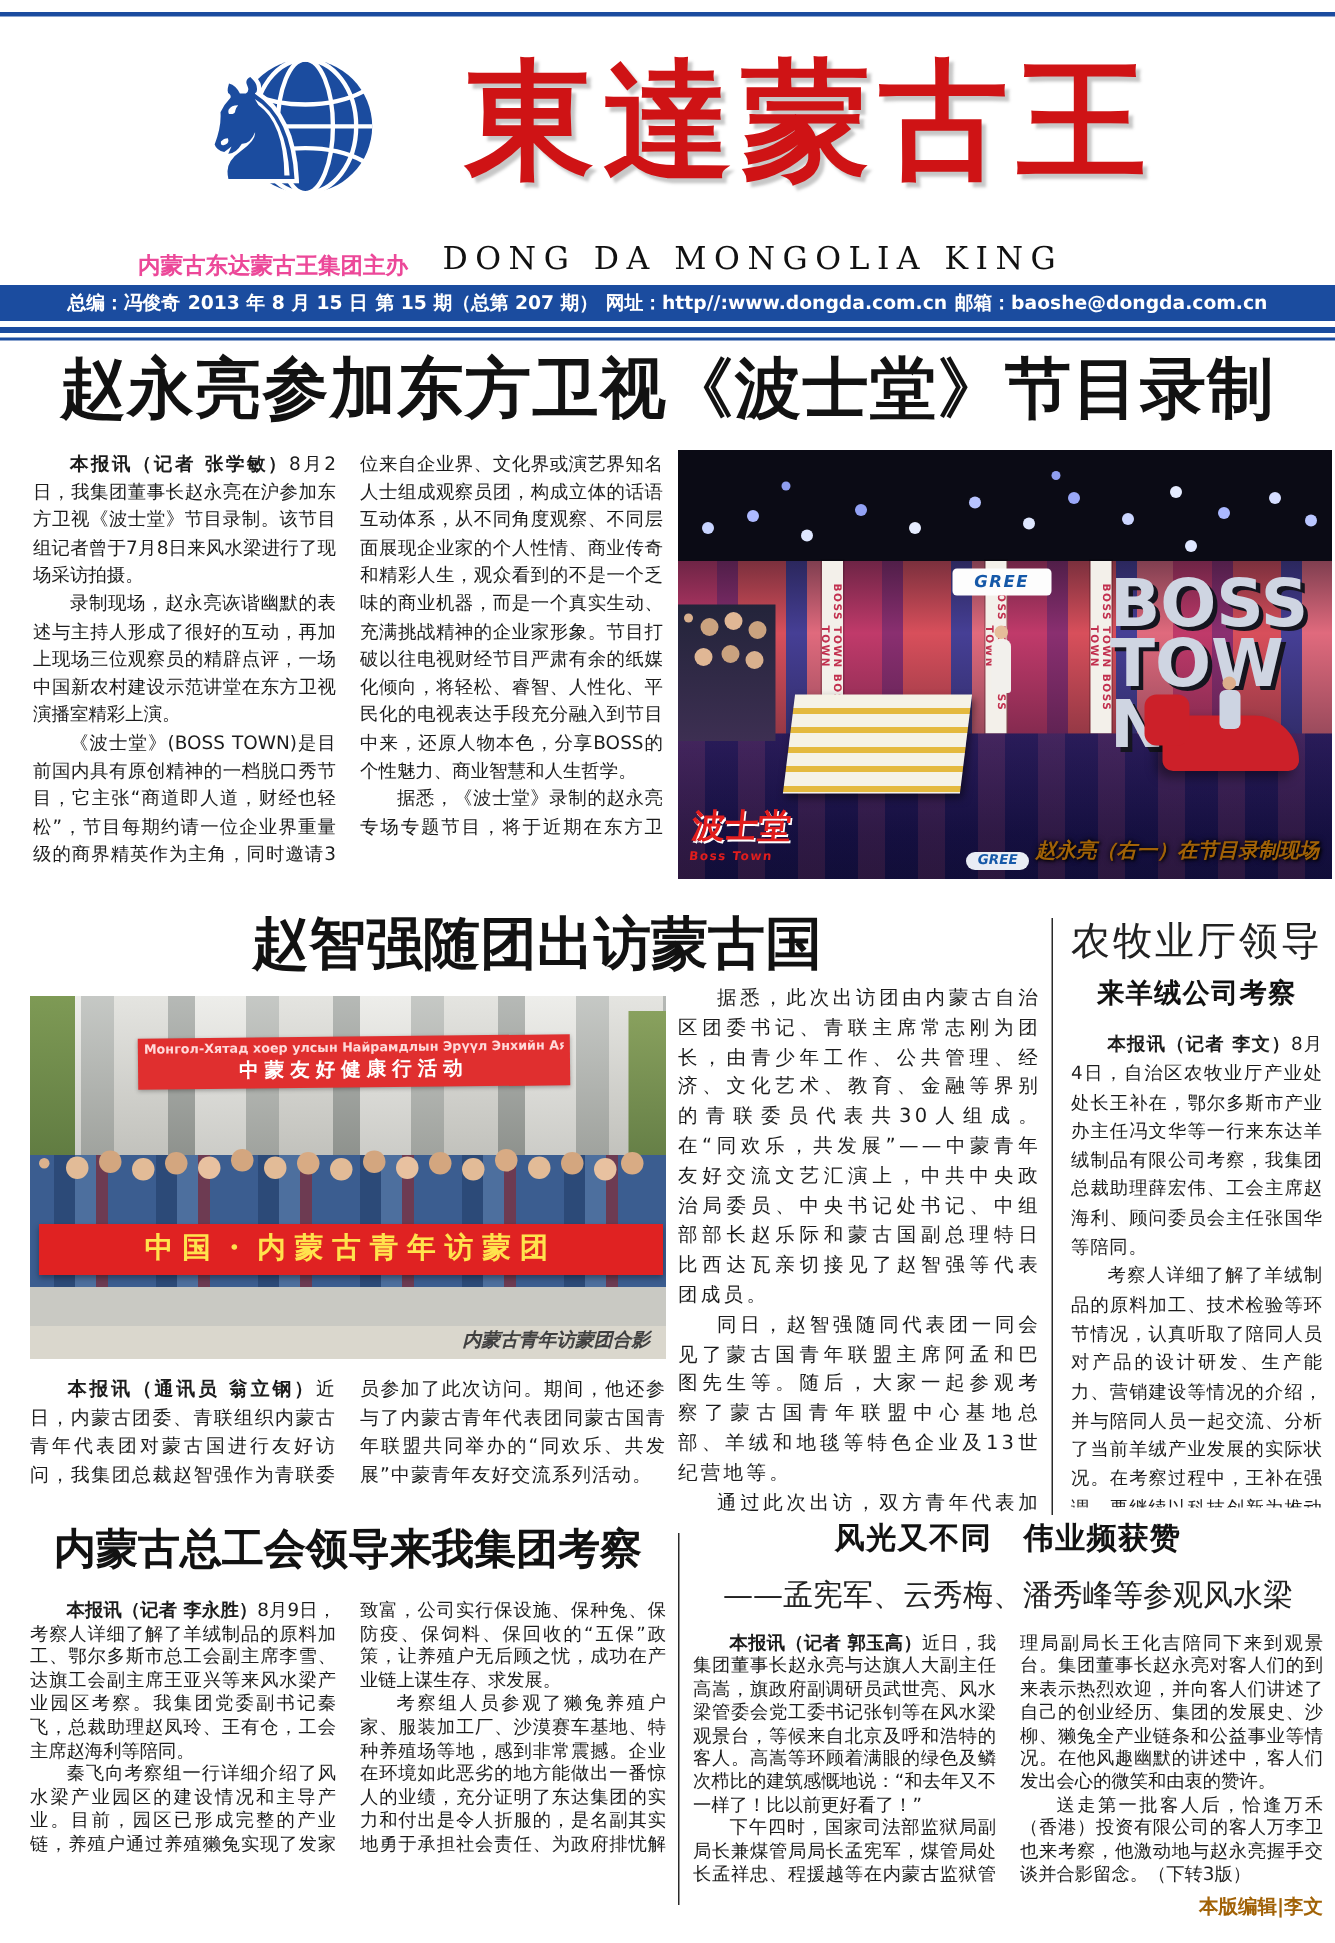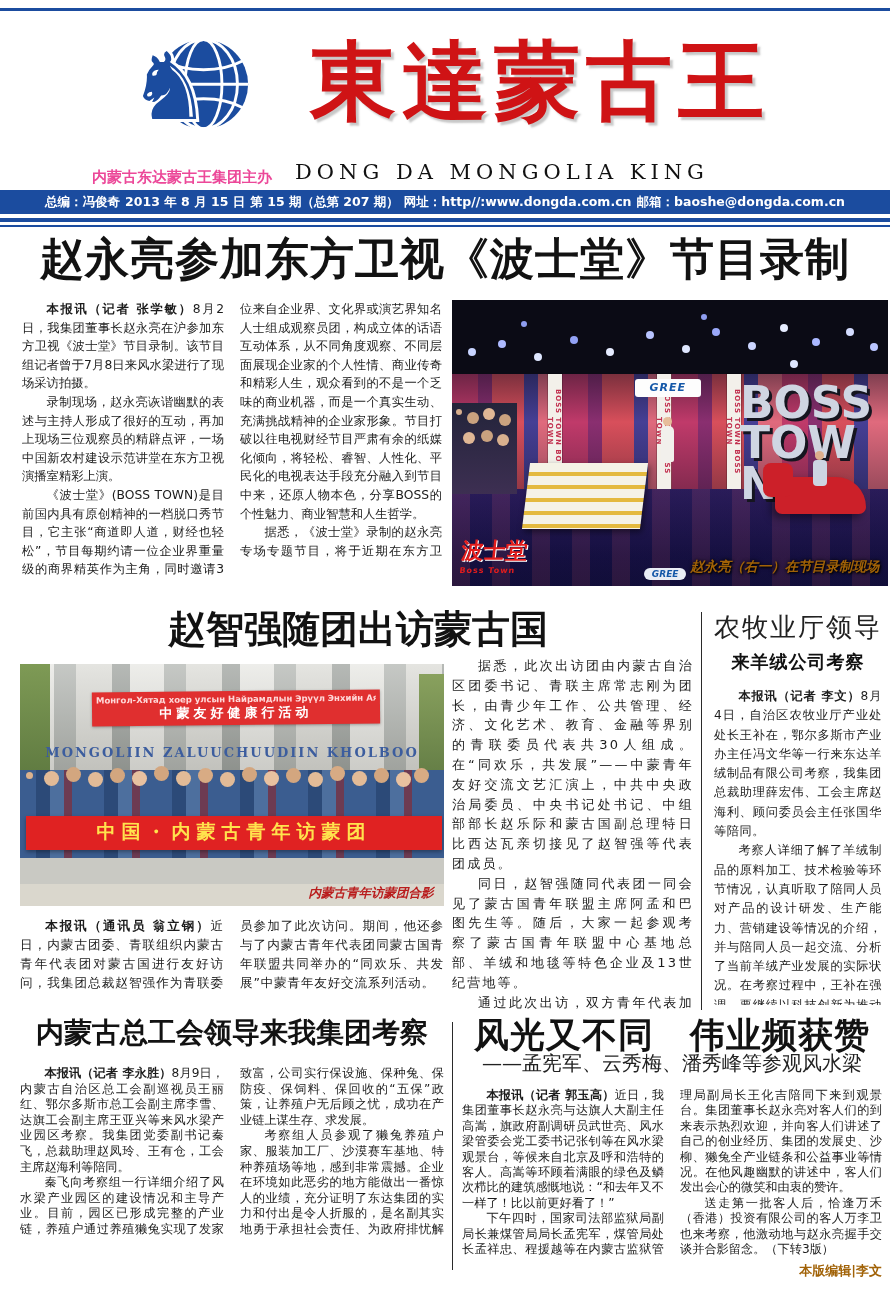--- a/index.html
+++ b/index.html
@@ -97,38 +97,38 @@
       88px 0 0 4px #d3a67f,110px 3px 0 4px #e8c1a0,132px -2px 0 4px #d3a67f,154px 3px 0 4px #e2bb97,
       176px 0 0 4px #d8ab84,198px 4px 0 4px #e2bb97,220px -1px 0 4px #d3a67f,242px 3px 0 4px #e8c1a0,
       264px 0 0 4px #d3a67f,286px 4px 0 4px #e2bb97,308px -2px 0 4px #d8ab84,330px 3px 0 4px #e2bb97,
       352px 0 0 4px #d3a67f,374px 4px 0 4px #e8c1a0,392px 0 0 4px #d8ab84;}
   .p2-banner-main{position:absolute;left:1.5%;top:63%;width:97%;padding:3px 2px 5px;background:#e02222;
       text-align:center;box-shadow:0 2px 4px rgba(0,0,0,.35);}
   .p2-banner-main .mn{font-size:13px;font-weight:bold;color:#fff;white-space:nowrap;overflow:hidden;}
   .p2-banner-main .cn{font-size:19px;font-weight:bold;color:#ffe34d;letter-spacing:6px;}
   .p2-ground{position:absolute;left:0;bottom:0;width:100%;height:9%;background:#dad7cd;}
   .p2-caption{position:absolute;right:2.5%;bottom:1.5%;font-family:"DejaVu Serif",serif;font-style:italic;
-      font-size:12.5px;font-weight:bold;color:#b91c1c;}
+      font-size:12.5px;font-weight:bold;color:#404040;}
   .a2-col{position:absolute;left:452px;top:656px;width:242px;height:356px;overflow:hidden;
       font-size:13px;line-height:19.8px;letter-spacing:2.2px;}
   .a2-bottom{position:absolute;left:20px;top:916px;width:424px;height:98px;overflow:hidden;
       column-count:2;column-gap:16px;font-size:12.6px;line-height:19px;letter-spacing:.8px;}
   .vrule1{left:701px;top:612px;height:398px;}
   .a3{position:absolute;left:714px;top:610px;width:168px;}
   .a3-t1{font-family:"DejaVu Serif",serif;font-size:26px;letter-spacing:2px;text-align:center;color:#222;}
   .a3-t2{font-size:18px;font-weight:bold;text-align:center;color:#111;margin-top:5px;letter-spacing:1px;}
   .a3-body{margin-top:13px;height:318px;overflow:hidden;font-size:12.2px;line-height:19.3px;letter-spacing:.6px;}
   
   .a4-headline{position:absolute;left:20px;top:1014px;width:424px;margin:0;text-align:center;
       font-size:28px;font-weight:bold;color:#121212;}
   .a4-body{position:absolute;left:20px;top:1066px;width:424px;height:180px;overflow:hidden;
       column-count:2;column-gap:16px;font-size:12.2px;line-height:15.6px;}
   .vrule2{left:452px;top:1022px;height:248px;}
   .a5-headline{position:absolute;left:462px;top:1012px;width:420px;margin:0;text-align:center;
-      font-size:35px;font-weight:bold;color:#121212;letter-spacing:1px;}
+      font-size:20px;font-weight:bold;color:#121212;letter-spacing:1px;}
   .a5-subtitle{position:absolute;left:462px;top:1050px;width:420px;text-align:center;
       font-family:"DejaVu Serif",serif;font-size:20px;color:#222;}
   .a5-body{position:absolute;left:462px;top:1088px;width:420px;height:172px;overflow:hidden;
       column-count:2;column-gap:16px;font-size:12.2px;line-height:15.4px;}
   .a5-editor{position:absolute;left:462px;top:1262px;width:420px;text-align:right;
       font-size:13px;font-weight:bold;color:#a16207;}
 </style>
 </head>
 <body>
 
@@ -200,21 +200,20 @@
   <h2 class="a2-headline">赵智强随团出访蒙古国</h2>
 
   <figure class="photo2">
     <div class="p2-building"></div>
     <div class="p2-tree"></div>
     <div class="p2-tree2"></div>
     <div class="p2-banner-top">
       <div class="mn">Монгол-Хятад хоер улсын Найрамдлын Эрүүл Энхийн Аялал</div>
       <div class="cn">中蒙友好健康行活动</div>
     </div>
-    <div class="p2-sign">MONGOLIIN ZALUUCHUUDIIN KHOLBOO</div>
     <div class="p2-crowd">
         <span class="p2-heads"></span>
       </div>
     <div class="p2-banner-main">
       <div class="cn">中国・内蒙古青年访蒙团</div>
     </div>
     <div class="p2-ground"></div>
     <figcaption class="p2-caption">内蒙古青年访蒙团合影</figcaption>
   </figure>
 
@@ -234,21 +233,21 @@
     <div class="a3-t1">农牧业厅领导</div>
     <div class="a3-t2">来羊绒公司考察</div>
     <div class="a3-body">
       <p><b>本报讯（记者 李文）</b><span>8月4日，自治区农牧业厅产业处处长王补在，鄂尔多斯市产业办主任冯文华等一行来东达羊绒制品有限公司考察，我集团总裁助理薛宏伟、工会主席赵海利、顾问委员会主任张国华等陪同。</span></p>
       <p>考察人详细了解了羊绒制品的原料加工、技术检验等环节情况，认真听取了陪同人员对产品的设计研发、生产能力、营销建设等情况的介绍，并与陪同人员一起交流、分析了当前羊绒产业发展的实际状况。在考察过程中，王补在强调，要继续以科技创新为推动力，不断提高产品品质，走时尚化的路子，将品牌做大做强。</p>
     </div>
   </aside>
 
   <h3 class="a4-headline">内蒙古总工会领导来我集团考察</h3>
   <div class="a4-body">
-    <p><b>本报讯（记者 李永胜）</b><span>8月9日，内蒙古自治区总工会副巡视员王丽红、鄂尔多斯市总工会副主席李雪、达旗工会副主席王亚兴等来风水梁产业园区考察。我集团党委副书记秦飞，总裁助理赵凤玲、王有仓，工会主席赵海利等陪同。</span></p>
+    <p><b>本报讯（记者 李永胜）</b><span>8月9日，考察人详细了解了羊绒制品的原料加工、鄂尔多斯市总工会副主席李雪、达旗工会副主席王亚兴等来风水梁产业园区考察。我集团党委副书记秦飞，总裁助理赵凤玲、王有仓，工会主席赵海利等陪同。</span></p>
     <p>秦飞向考察组一行详细介绍了风水梁产业园区的建设情况和主导产业。目前，园区已形成完整的产业链，养殖户通过养殖獭兔实现了发家致富，公司实行保设施、保种兔、保防疫、保饲料、保回收的“五保”政策，让养殖户无后顾之忧，成功在产业链上谋生存、求发展。</p>
     <p>考察组人员参观了獭兔养殖户家、服装加工厂、沙漠赛车基地、特种养殖场等地，感到非常震撼。企业在环境如此恶劣的地方能做出一番惊人的业绩，充分证明了东达集团的实力和付出是令人折服的，是名副其实地勇于承担社会责任、为政府排忧解难、为老百姓做实事的企业；这个企业正在做着一项功在当代，利在千秋的伟业。</p>
   </div>
 
   <div class="vrule vrule2"></div>
 
   <h3 class="a5-headline">风光又不同　伟业频获赞</h3>
   <div class="a5-subtitle">——孟宪军、云秀梅、潘秀峰等参观风水梁</div>
   <div class="a5-body">
     <p><b>本报讯（记者 郭玉高）</b><span>近日，我集团董事长赵永亮与达旗人大副主任高嵩，旗政府副调研员武世亮、风水梁管委会党工委书记张钊等在风水梁观景台，等候来自北京及呼和浩特的客人。高嵩等环顾着满眼的绿色及鳞次栉比的建筑感慨地说：“和去年又不一样了！比以前更好看了！”</span></p>

